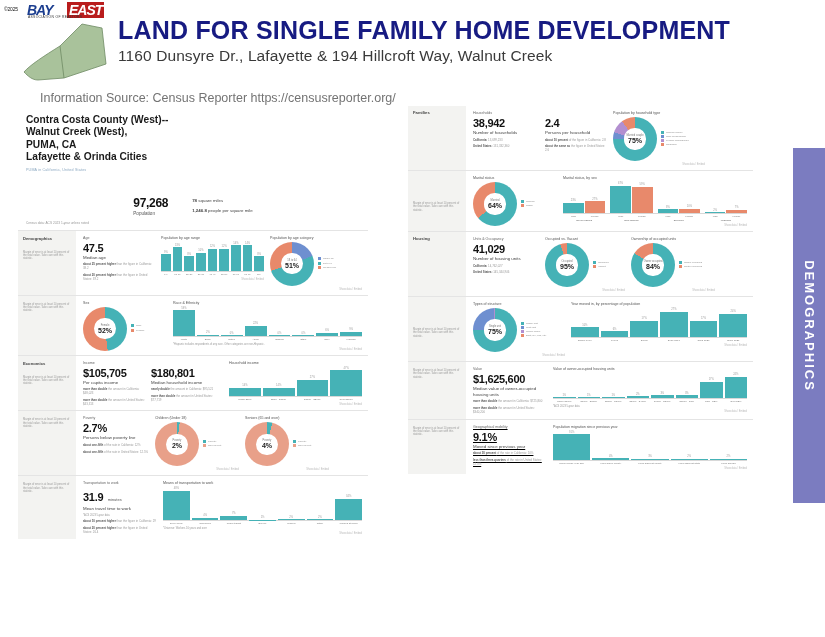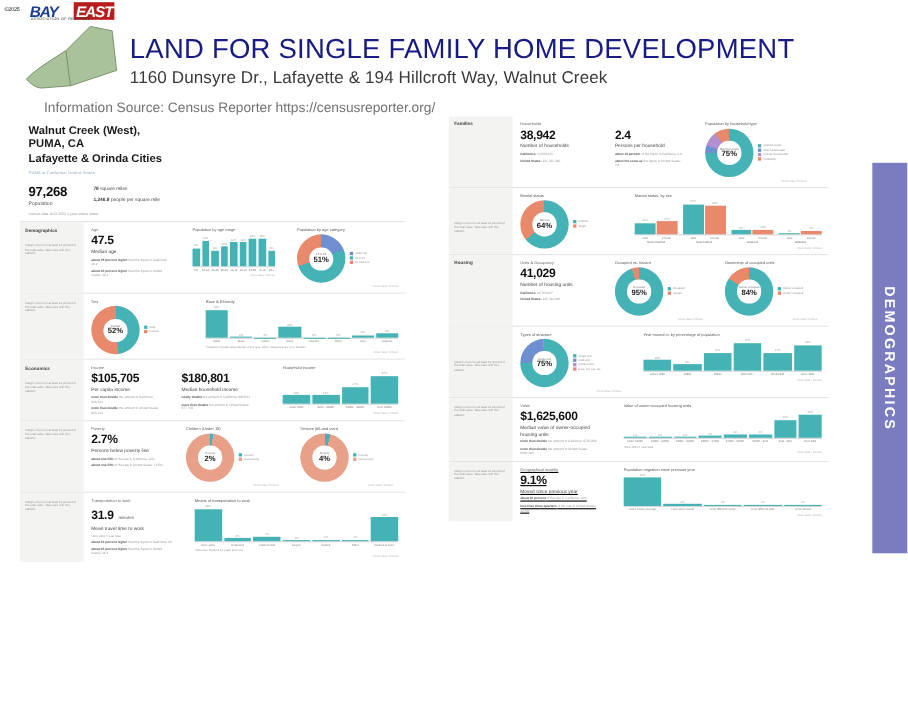--- a/index.html
+++ b/index.html
@@ -15,21 +15,21 @@
   #logo .bay { position:absolute; left:23px; top:0px; font-size:14px; font-weight:bold; font-style:italic;
                color:#1b3d8f; letter-spacing:-1px;}
   #logo .east { position:absolute; left:63px; top:0px; font-size:14px; font-weight:bold; font-style:italic;
                color:#ffffff; background:#b91c1c; padding:0 2px; letter-spacing:-1px;}
   #logo .sub  { position:absolute; left:24px; top:13px; font-size:3.4px; color:#333; letter-spacing:.3px;}
 
   #parcel-shape { position:absolute; left:20px; top:18px; width:100px; height:70px; }
 
   #headings { position:absolute; left:118px; top:14px; width:700px; }
   #headings .line1 { font-size:17px; color:#3a3a3a; letter-spacing:.4px; font-weight:400; }
-  #headings .line2 { font-size:25px; color:#171b82; font-weight:normal; letter-spacing:.2px; margin-top:17px;}
+  #headings .line2 { font-size:25px; color:#171b82; font-weight:bold; letter-spacing:.2px; margin-top:2px;}
   #headings .line3 { font-size:15.5px; color:#3a3a3a; margin-top:2px; letter-spacing:.1px;}
 
   #source { position:absolute; left:40px; top:91px; font-size:12.5px; color:#737373; }
 
   
   #sidebar-tab {
     position:absolute; right:0; top:148px; width:32px; height:355px;
     background:#7b7cc0;
   }
   #sidebar-tab span{
@@ -50,21 +50,21 @@
   .geo-crumbs { font-size:3.6px; color:#8aa7c0; margin-top:4px; letter-spacing:.2px;}
   .bignum { font-size:12px; font-weight:bold; color:#111; letter-spacing:-.3px;}
   .biglabel { font-size:4.6px; color:#555; margin-top:1px;}
   .note { font-size:3.2px; color:#999; margin-top:5px;}
 
   
   .sec { display:flex; width:100%; }
   .sec-side { width:58px; flex:0 0 58px; background:#f3f3f1; padding:5px 4px 0 5px;}
   .sec-side .sec-name { font-size:4.2px; font-weight:bold; color:#444; }
   .sec-side .moe { font-size:2.7px; color:#9a9a9a; line-height:3.4px; margin-top:10px;}
-  .sec-body { flex:1; padding:5px 6px 4px 7px; display:flex; gap:20px;}
+  .sec-body { flex:1; padding:5px 6px 4px 7px; display:flex; gap:6px;}
   .stat { flex:0 0 auto; }
   .stat .kicker { font-size:3.6px; color:#666; margin-bottom:2px;}
   .stat .num { font-size:11px; font-weight:bold; color:#111; letter-spacing:-.3px;}
   .stat .cap { font-size:4.4px; color:#444; margin-top:1px; line-height:5.6px;}
   .stat .cmp { font-size:2.9px; color:#9b9b9b; margin-top:3px; line-height:3.8px;}
   .stat .cmp b { color:#555; font-weight:bold;}
 
   
   .chart { flex:1; min-width:0; }
   .chart .ctitle { font-size:3.6px; color:#555; margin-bottom:2px; }
@@ -120,26 +120,27 @@
 <div id="source">Information Source: Census Reporter  https://censusreporter.org/</div>
 
 <div id="sidebar-tab">
   <span>DEMOGRAPHICS</span>
 </div>
 
 <div class="panel" id="panel-left">
 
   <div style="padding:8px 8px 5px 8px;">
     <div class="geo-title" id="geo-title">
+        <div>Contra Costa County (West)--</div>
         <div>Walnut Creek (West),</div>
         <div>PUMA, CA</div>
         <div>Lafayette &amp; Orinda Cities</div>
       </div>
     <div class="geo-crumbs">PUMA in California, United States</div>
-    <div style="display:flex; gap:24px; margin-top:8px;">
+    <div style="display:flex; gap:24px; margin-top:24px;justify-content:center;">
       <div>
         <div class="bignum">97,268</div>
         <div class="biglabel">Population</div>
       </div>
       <div style="padding-top:2px;">
         <div style="font-size:4.4px;color:#444;"><b>78</b>
           <span>square miles</span></div>
         <div style="font-size:4.4px;color:#444;margin-top:5px;"><b>1,246.8</b>
           <span>people per square mile</span></div>
       </div>

